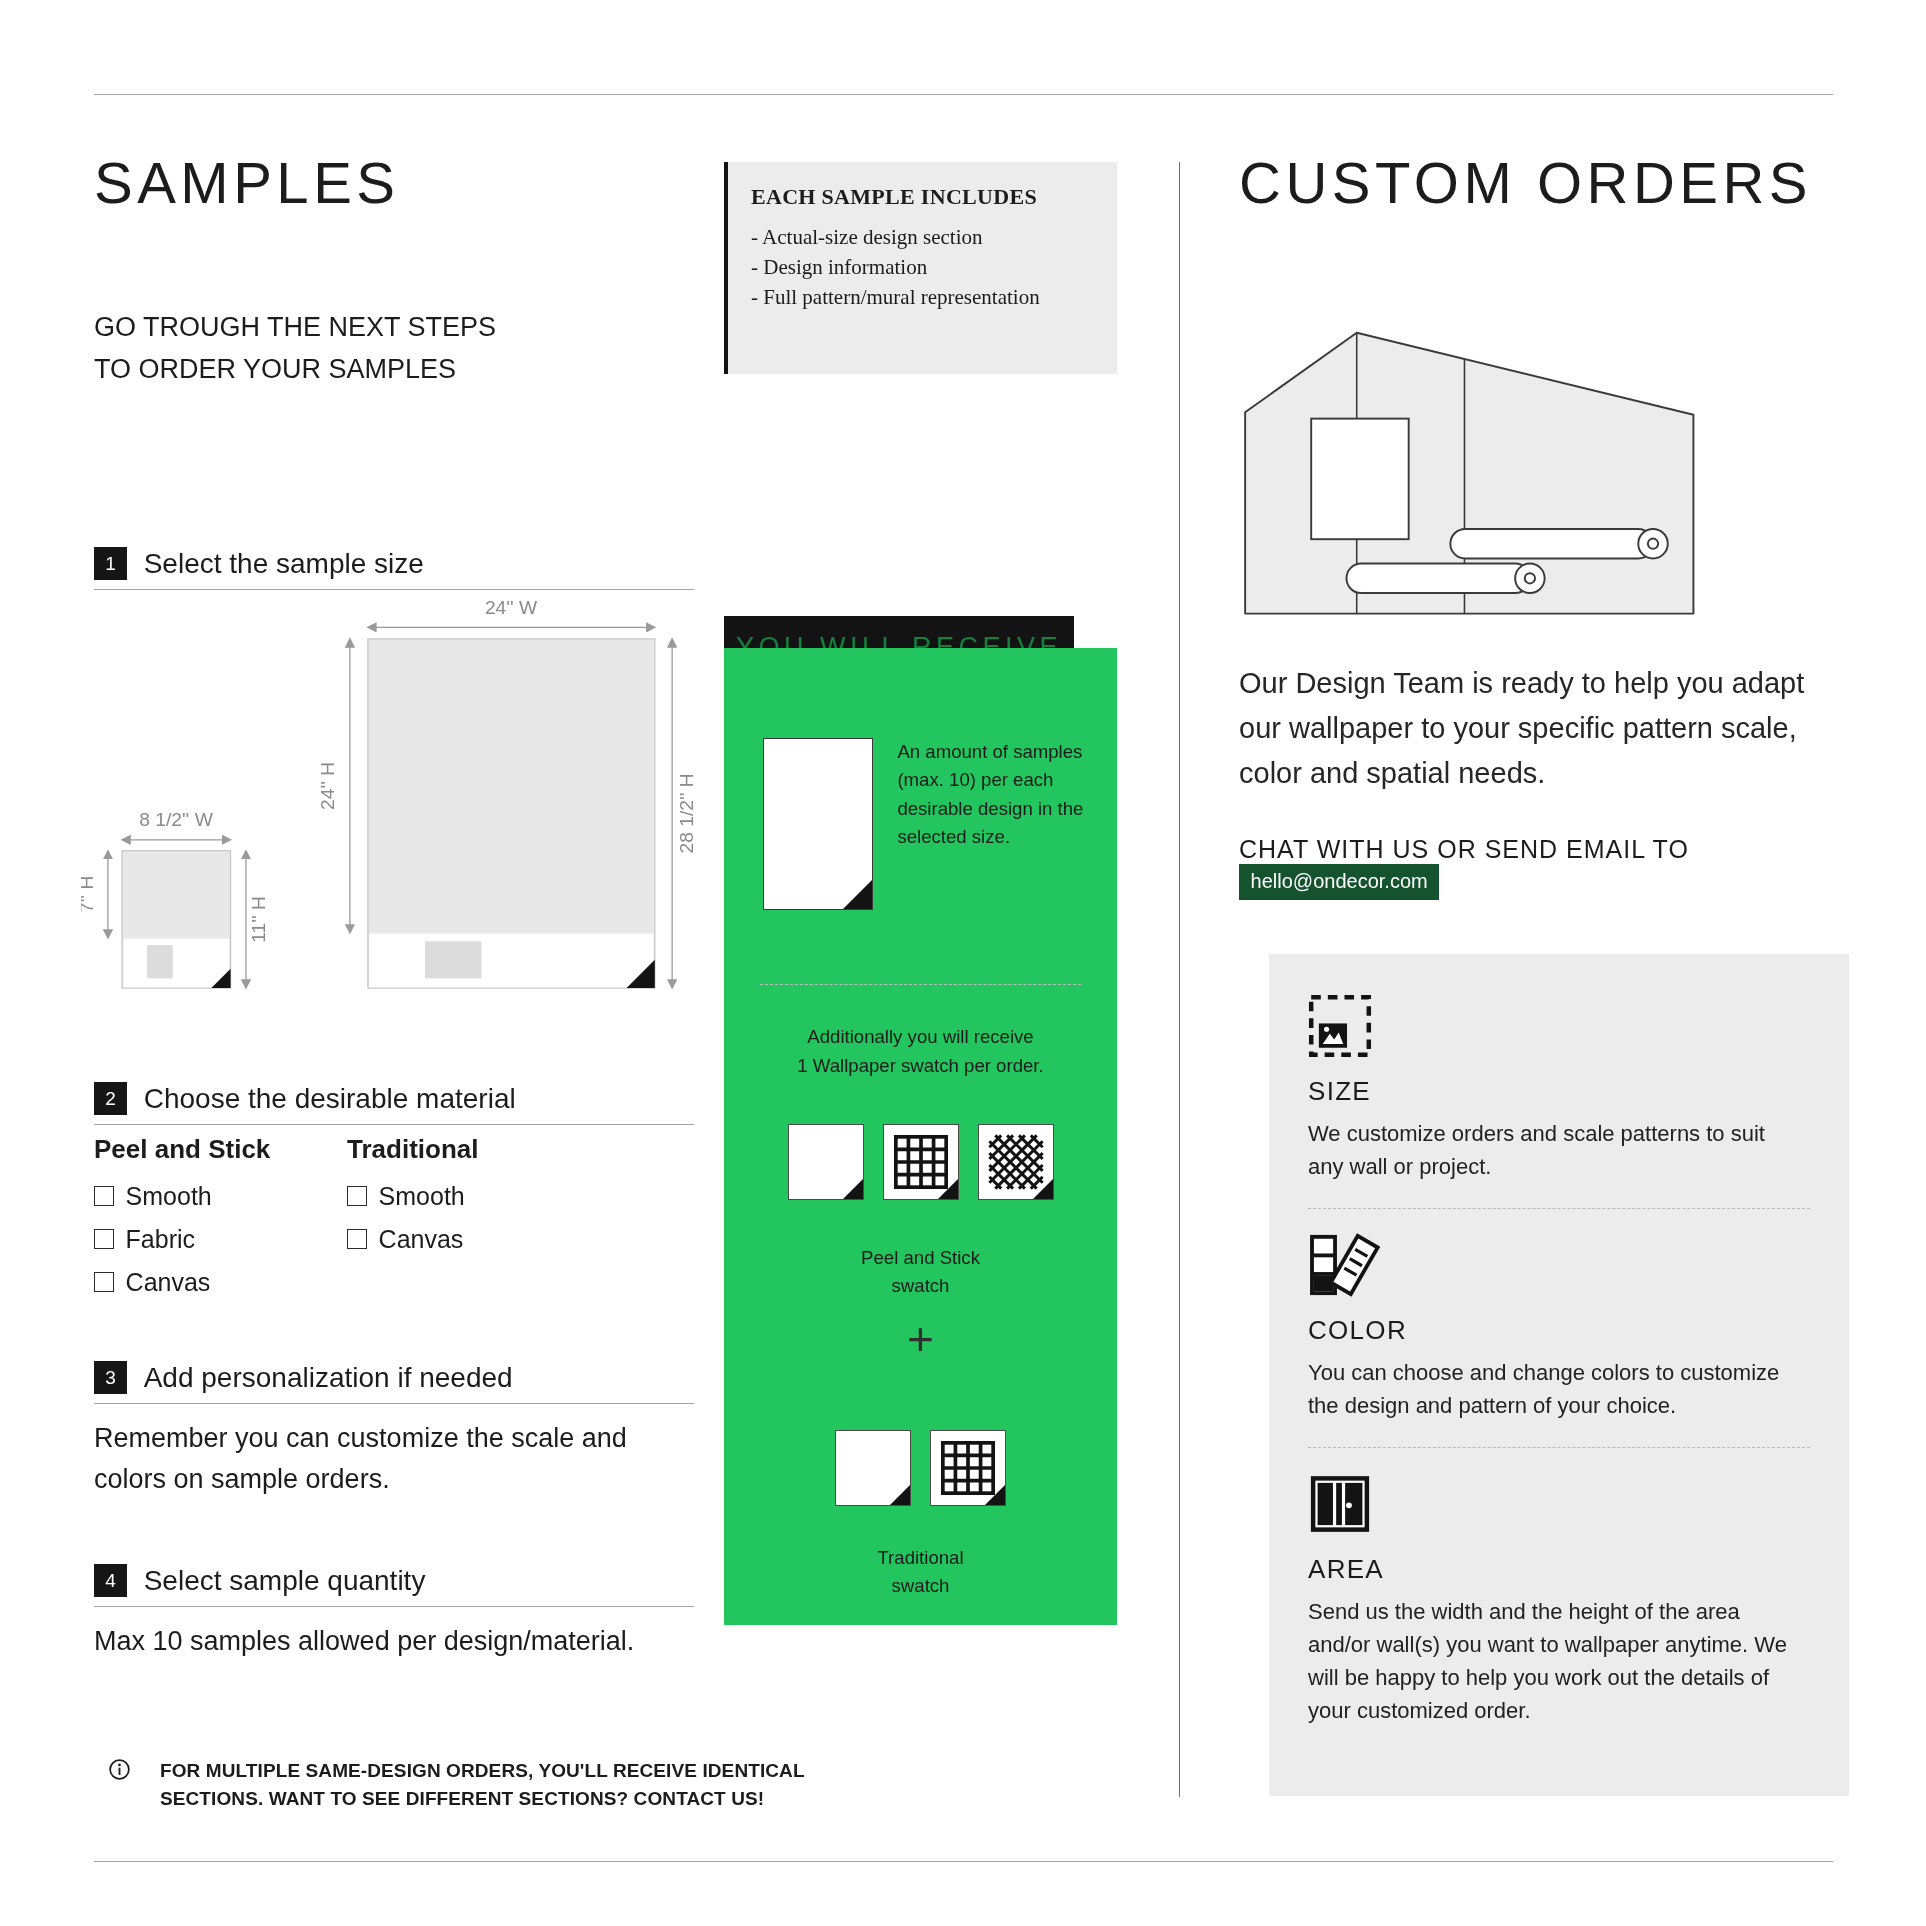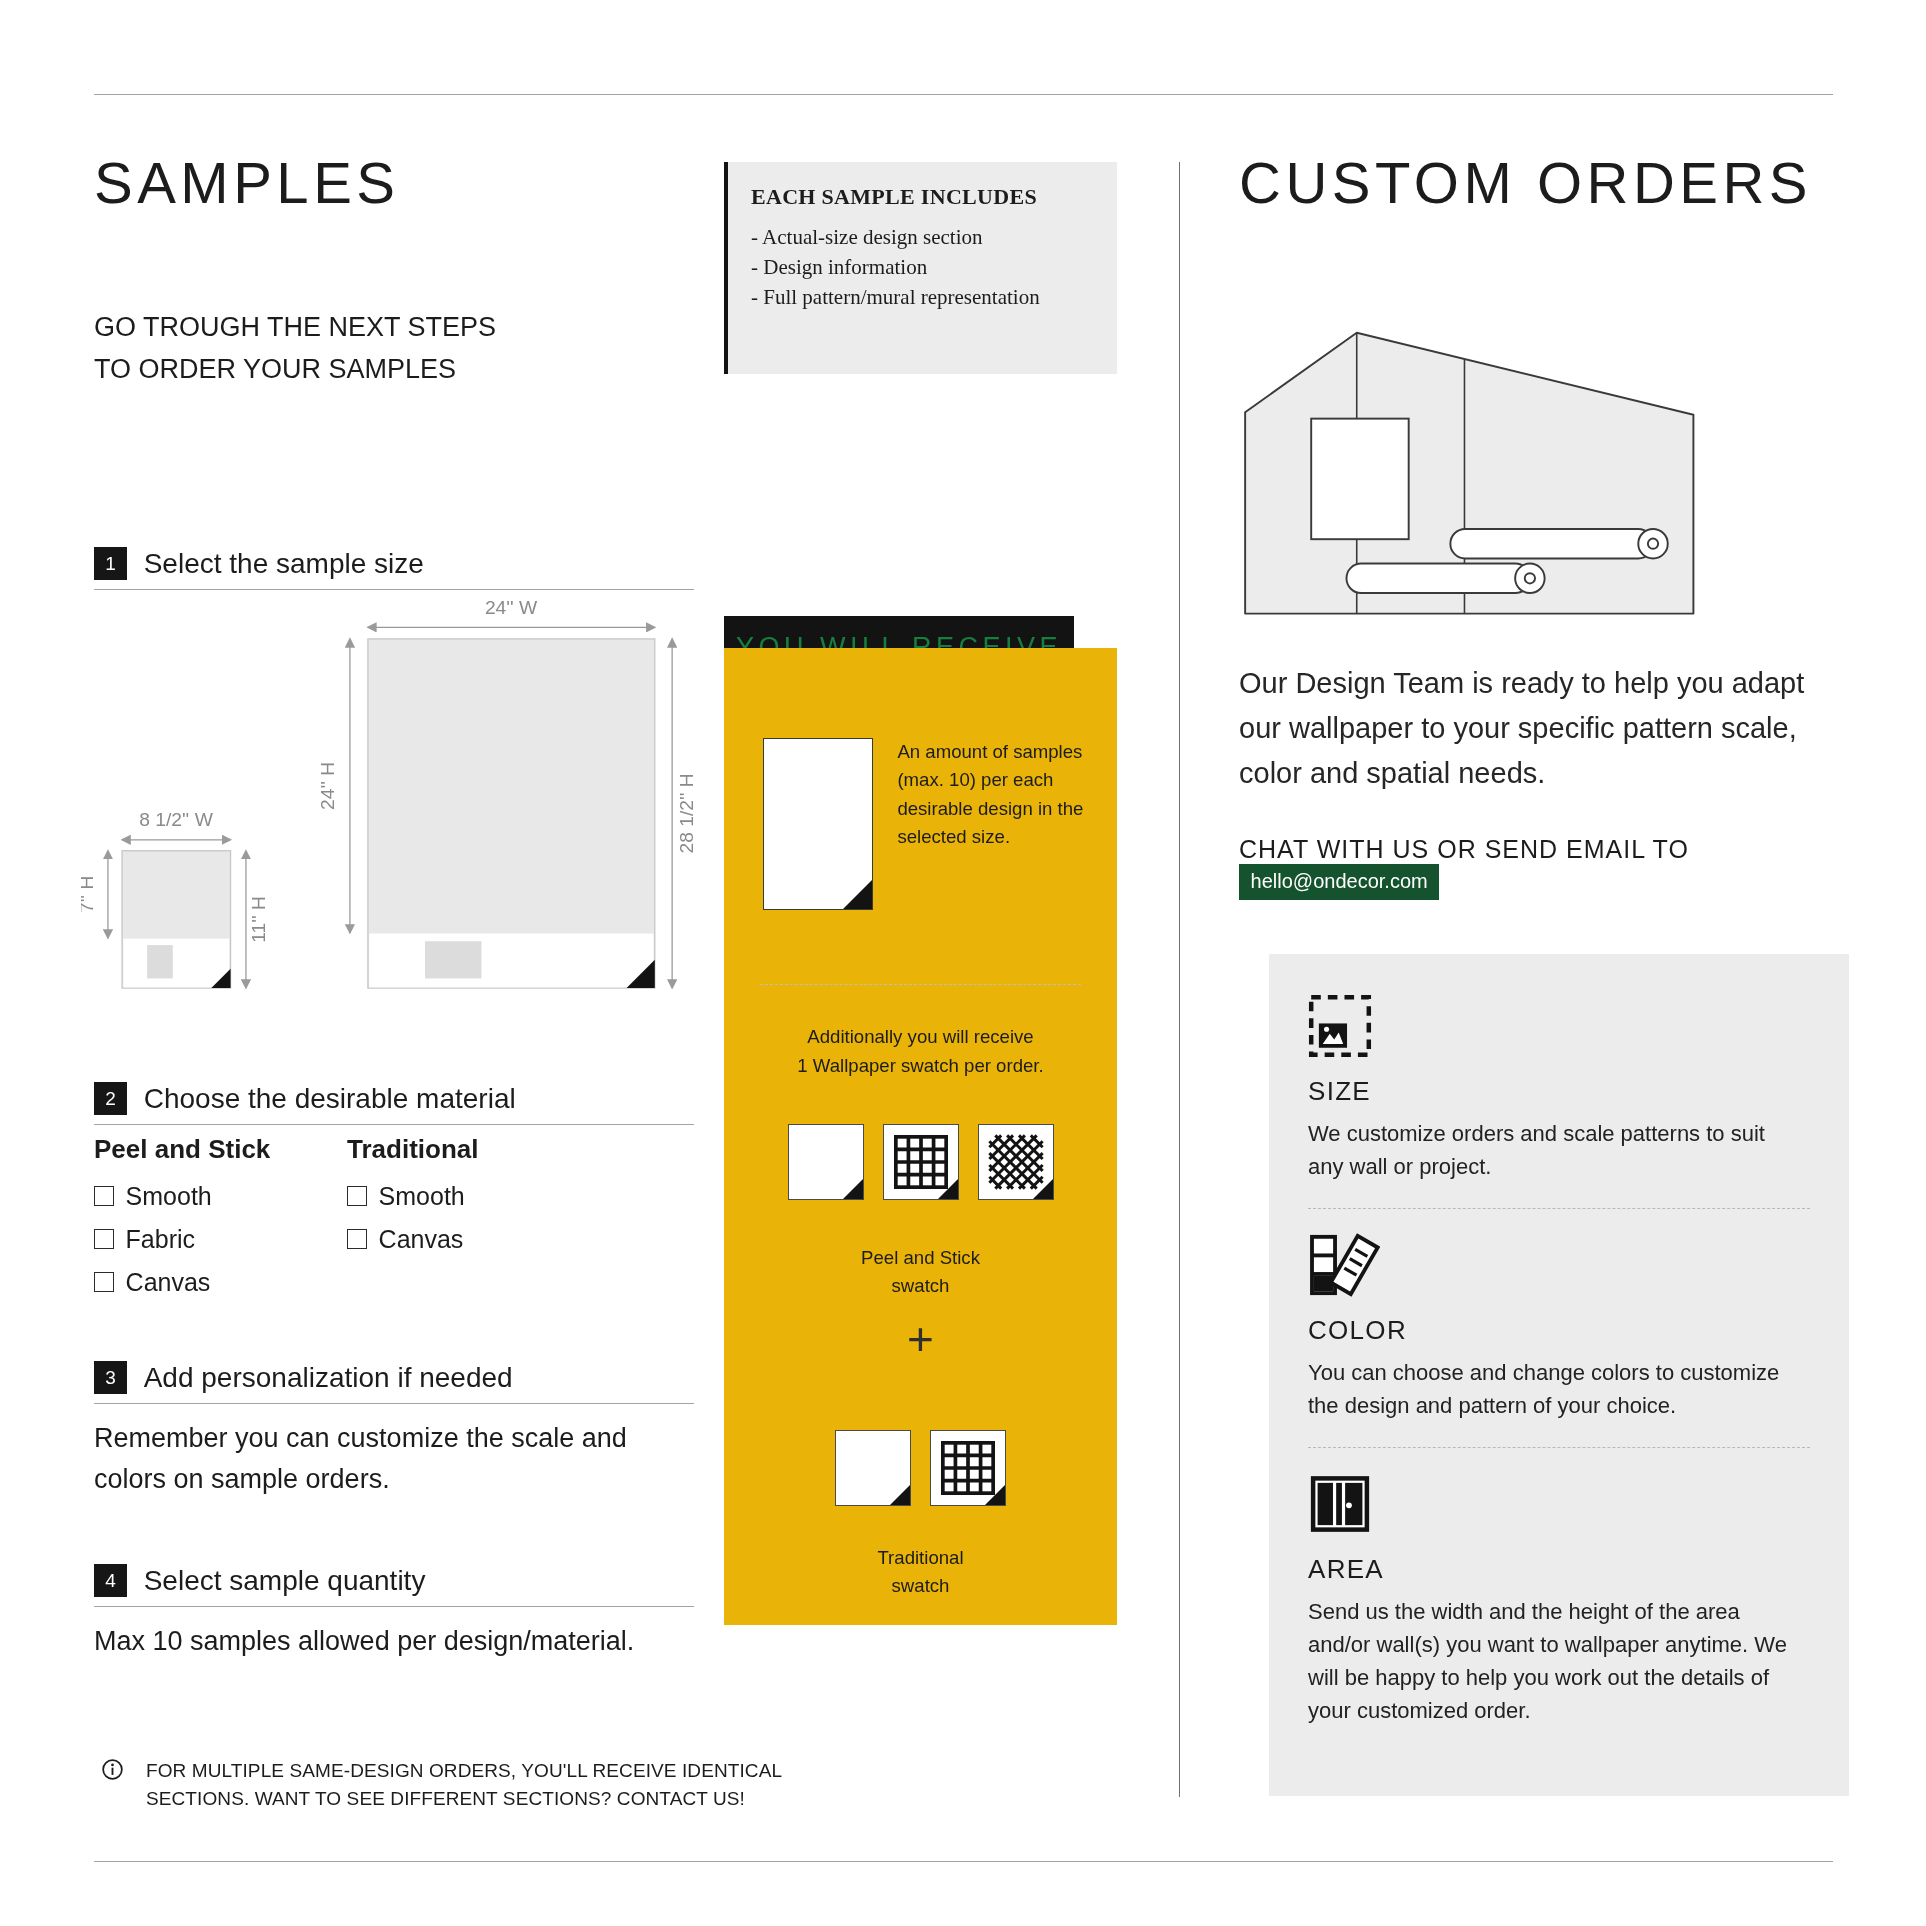--- a/index.html
+++ b/index.html
@@ -20,30 +20,30 @@
   .intro-line{font-size:27px;line-height:1.55;}
   .step-header{left:94px;width:600px;display:flex;align-items:center;gap:16.7px;
     padding-bottom:9px;border-bottom:1.3px solid #a3a3a3;}
   .step-num{width:33px;height:33px;background:#161616;color:#fff;font-size:19px;
     display:flex;align-items:center;justify-content:center;flex:0 0 auto;}
   .step-label{font-size:28px;}
   .mat-title{font-size:26px;font-weight:bold;margin-bottom:16.7px;}
   .mat-row{display:flex;align-items:center;margin-bottom:14px;font-size:25px;}
   .cbx{width:18px;height:18px;border:1.9px solid #2c2c2c;display:inline-block;margin-right:11.6px;flex:0 0 auto;}
   .note{font-size:27px;line-height:1.5;}
-  .footnote{left:101px;top:1757px;display:flex;gap:22px;width:745px;}
+  .footnote{left:108px;top:1757px;display:flex;gap:29px;width:745px;font-weight:bold;}
   .footnote-text{font-size:19px;line-height:1.45;letter-spacing:0.1px;width:681px;}
 
   
   .dim-text{fill:#8a8a8a;font-size:30px;font-family:"Liberation Sans","DejaVu Sans",sans-serif;}
 
   
   .receive-header{left:724px;top:616px;width:350px;height:63px;background:#131313;color:#15803d;
     display:flex;align-items:center;justify-content:center;font-size:27px;letter-spacing:4.5px;}
-  .receive-panel{left:724px;top:648px;width:393px;height:977px;background:#eab308;}
+  .receive-panel{left:724px;top:648px;width:393px;height:977px;background:#22c55e;}
   .receive-intro{position:absolute;top:90px;left:39px;right:22px;display:flex;gap:24.4px;}
   .page-icon{width:110px;height:172px;background:#fff;border:1.3px solid #3a3a3a;position:relative;flex:0 0 auto;box-sizing:border-box;}
   .page-icon::after{content:"";position:absolute;right:0;bottom:0;width:0;height:0;
     border-left:29.5px solid transparent;border-bottom:29.5px solid #131313;}
   .receive-intro-text{font-size:18.6px;line-height:1.52;width:193px;}
   .receive-divider{position:absolute;top:336px;left:36px;right:36px;border-top:1.3px dashed #bdbdbd;}
   .receive-additional{position:absolute;top:375px;width:100%;text-align:center;font-size:18.6px;line-height:1.55;}
   .swatch-row{position:absolute;left:0;width:100%;display:flex;justify-content:center;gap:19px;}
   .swatch{width:76px;height:76px;background:#fff;border:1.3px solid #4a4a4a;position:relative;box-sizing:border-box;}
   .swatch svg{position:absolute;left:0;top:0;width:100%;height:100%;}

